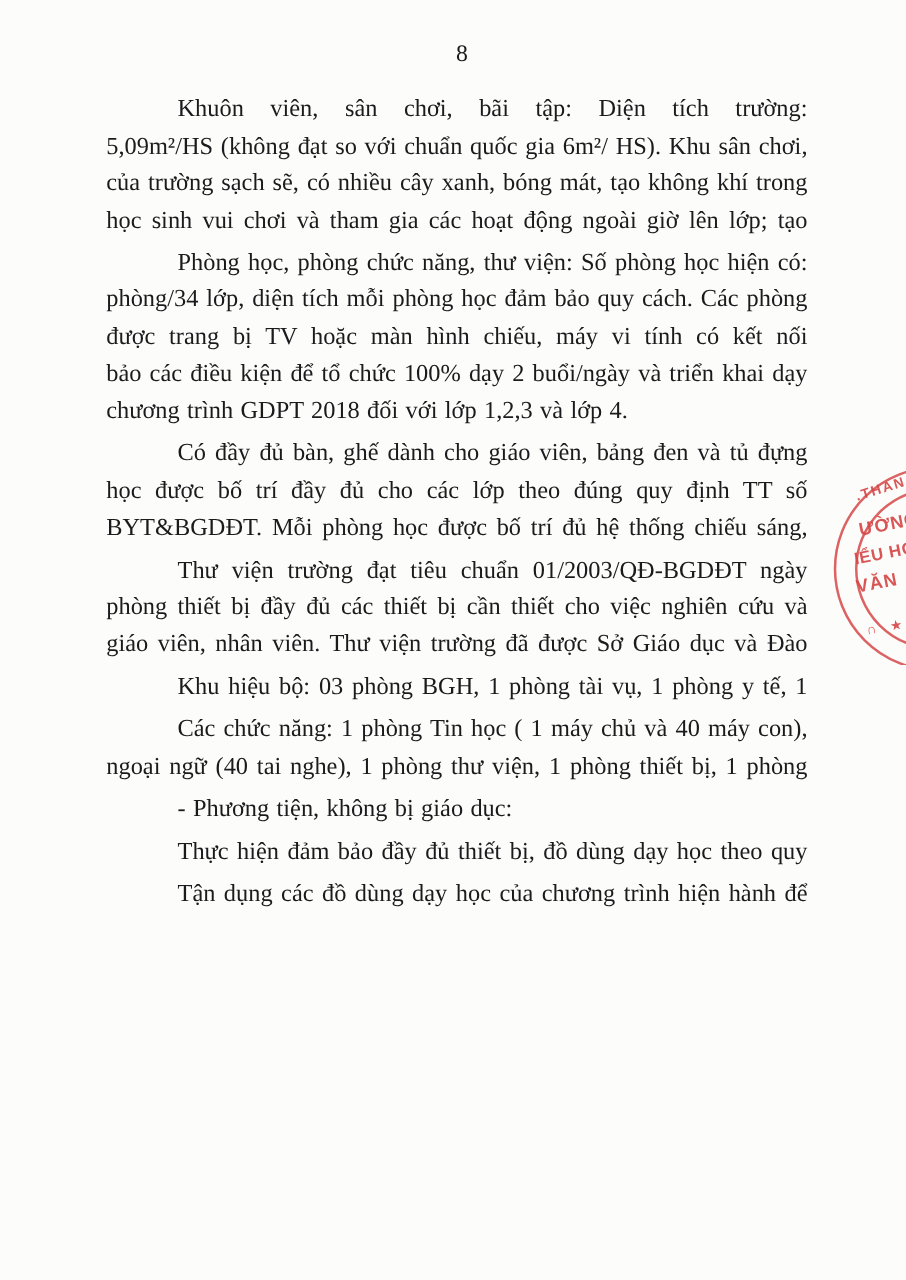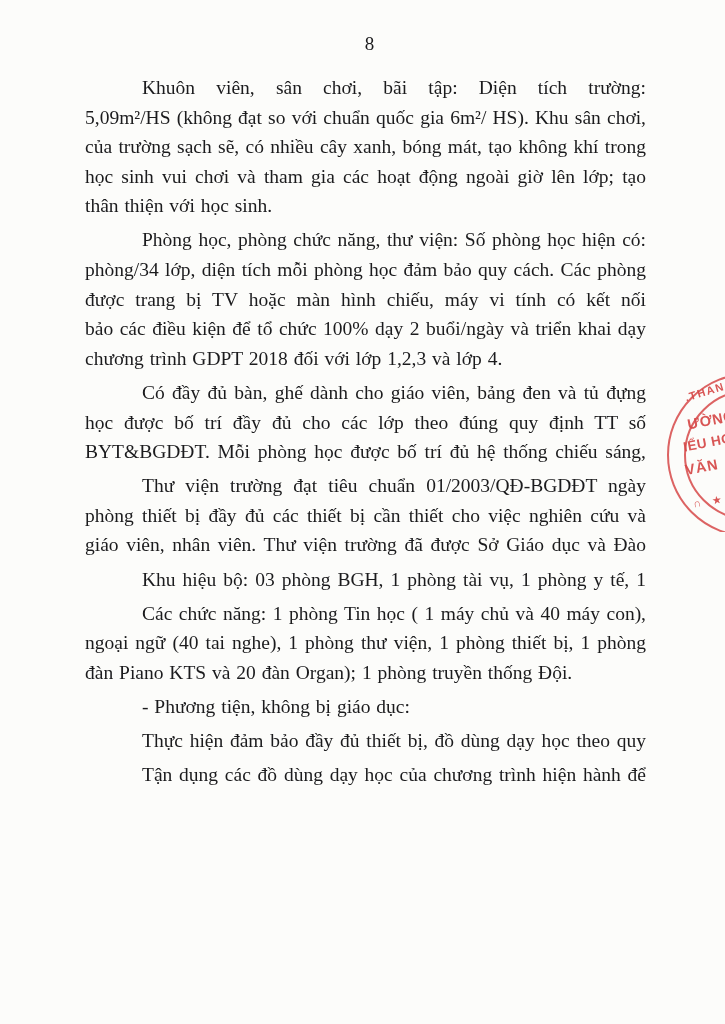--- a/index.html
+++ b/index.html
@@ -68,21 +68,20 @@
 <div class="page">
 
   <div class="page-number">8</div>
 
   <div class="doc-body">
       <div class="paragraph">
         <div class="line first">Khuôn viên, sân chơi, bãi tập: Diện tích trường: 6.863m²/1348HS, đạt</div>
         <div class="line">5,09m²/HS (không đạt so với chuẩn quốc gia 6m²/ HS). Khu sân chơi, bãi tập</div>
         <div class="line">của trường sạch sẽ, có nhiều cây xanh, bóng mát, tạo không khí trong lành cho</div>
         <div class="line">học sinh vui chơi và tham gia các hoạt động ngoài giờ lên lớp; tạo không gian</div>
-        <div class="line last">thân thiện với học sinh.</div>
       </div>
       <div class="paragraph">
         <div class="line first">Phòng học, phòng chức năng, thư viện: Số phòng học hiện có: 34</div>
         <div class="line">phòng/34 lớp, diện tích mỗi phòng học đảm bảo quy cách. Các phòng học đều</div>
         <div class="line">được trang bị TV hoặc màn hình chiếu, máy vi tính có kết nối Internet… đảm</div>
         <div class="line">bảo các điều kiện để tổ chức 100% dạy 2 buổi/ngày và triển khai dạy học theo</div>
         <div class="line last">chương trình GDPT 2018 đối với lớp 1,2,3 và lớp 4.</div>
       </div>
       <div class="paragraph">
         <div class="line first">Có đầy đủ bàn, ghế dành cho giáo viên, bảng đen và tủ đựng đồ dùng dạy</div>
@@ -93,21 +92,20 @@
         <div class="line first">Thư viện trường đạt tiêu chuẩn 01/2003/QĐ-BGDĐT ngày 02/01/2003;</div>
         <div class="line">phòng thiết bị đầy đủ các thiết bị cần thiết cho việc nghiên cứu và giảng dạy của</div>
         <div class="line">giáo viên, nhân viên. Thư viện trường đã được Sở Giáo dục và Đào tạo công</div>
       </div>
       <div class="paragraph">
         <div class="line first">Khu hiệu bộ: 03 phòng BGH, 1 phòng tài vụ, 1 phòng y tế, 1 văn phòng, 1</div>
       </div>
       <div class="paragraph">
         <div class="line first">Các chức năng: 1 phòng Tin học ( 1 máy chủ và 40 máy con), một phòng</div>
         <div class="line">ngoại ngữ (40 tai nghe), 1 phòng thư viện, 1 phòng thiết bị, 1 phòng Âm nhạc (1</div>
-        <div class="line last">đàn Piano KTS và 20 đàn Organ); 1 phòng truyền thống Đội.</div>
       </div>
       <div class="paragraph">
         <div class="line first last">- Phương tiện, không bị giáo dục:</div>
       </div>
       <div class="paragraph">
         <div class="line first">Thực hiện đảm bảo đầy đủ thiết bị, đồ dùng dạy học theo quy định (thiết</div>
       </div>
       <div class="paragraph">
         <div class="line first">Tận dụng các đồ dùng dạy học của chương trình hiện hành để sử dụng</div>
       </div>

